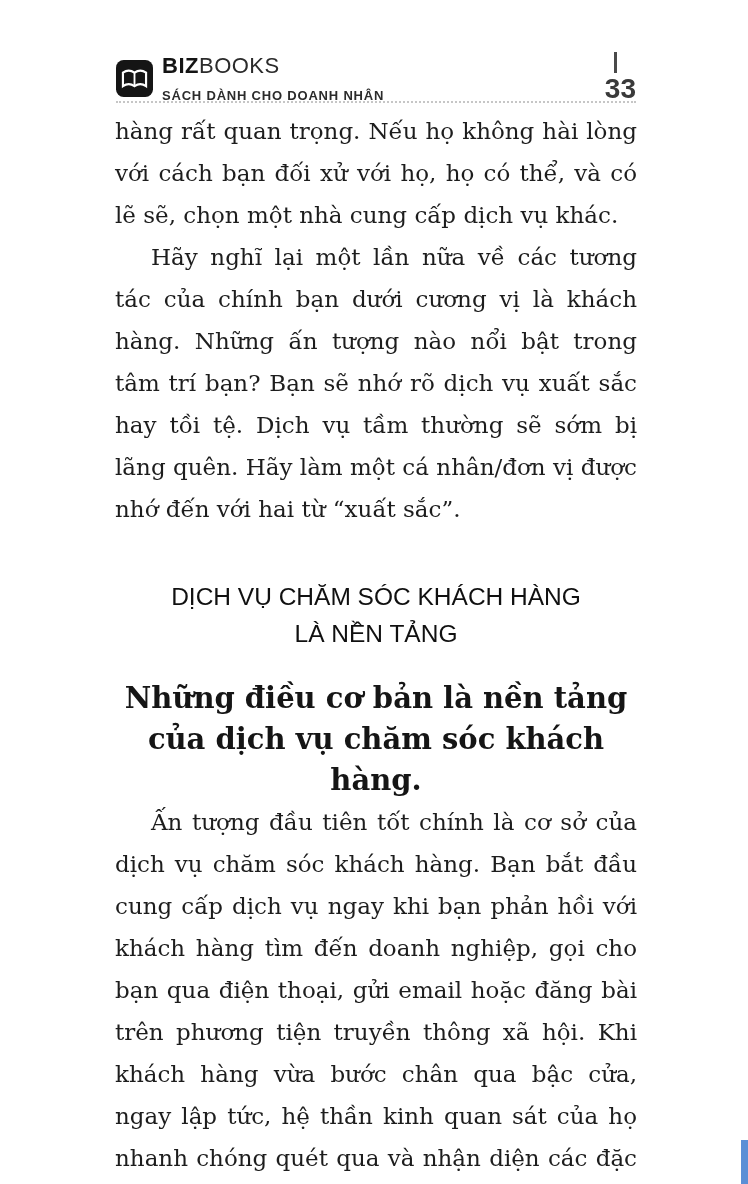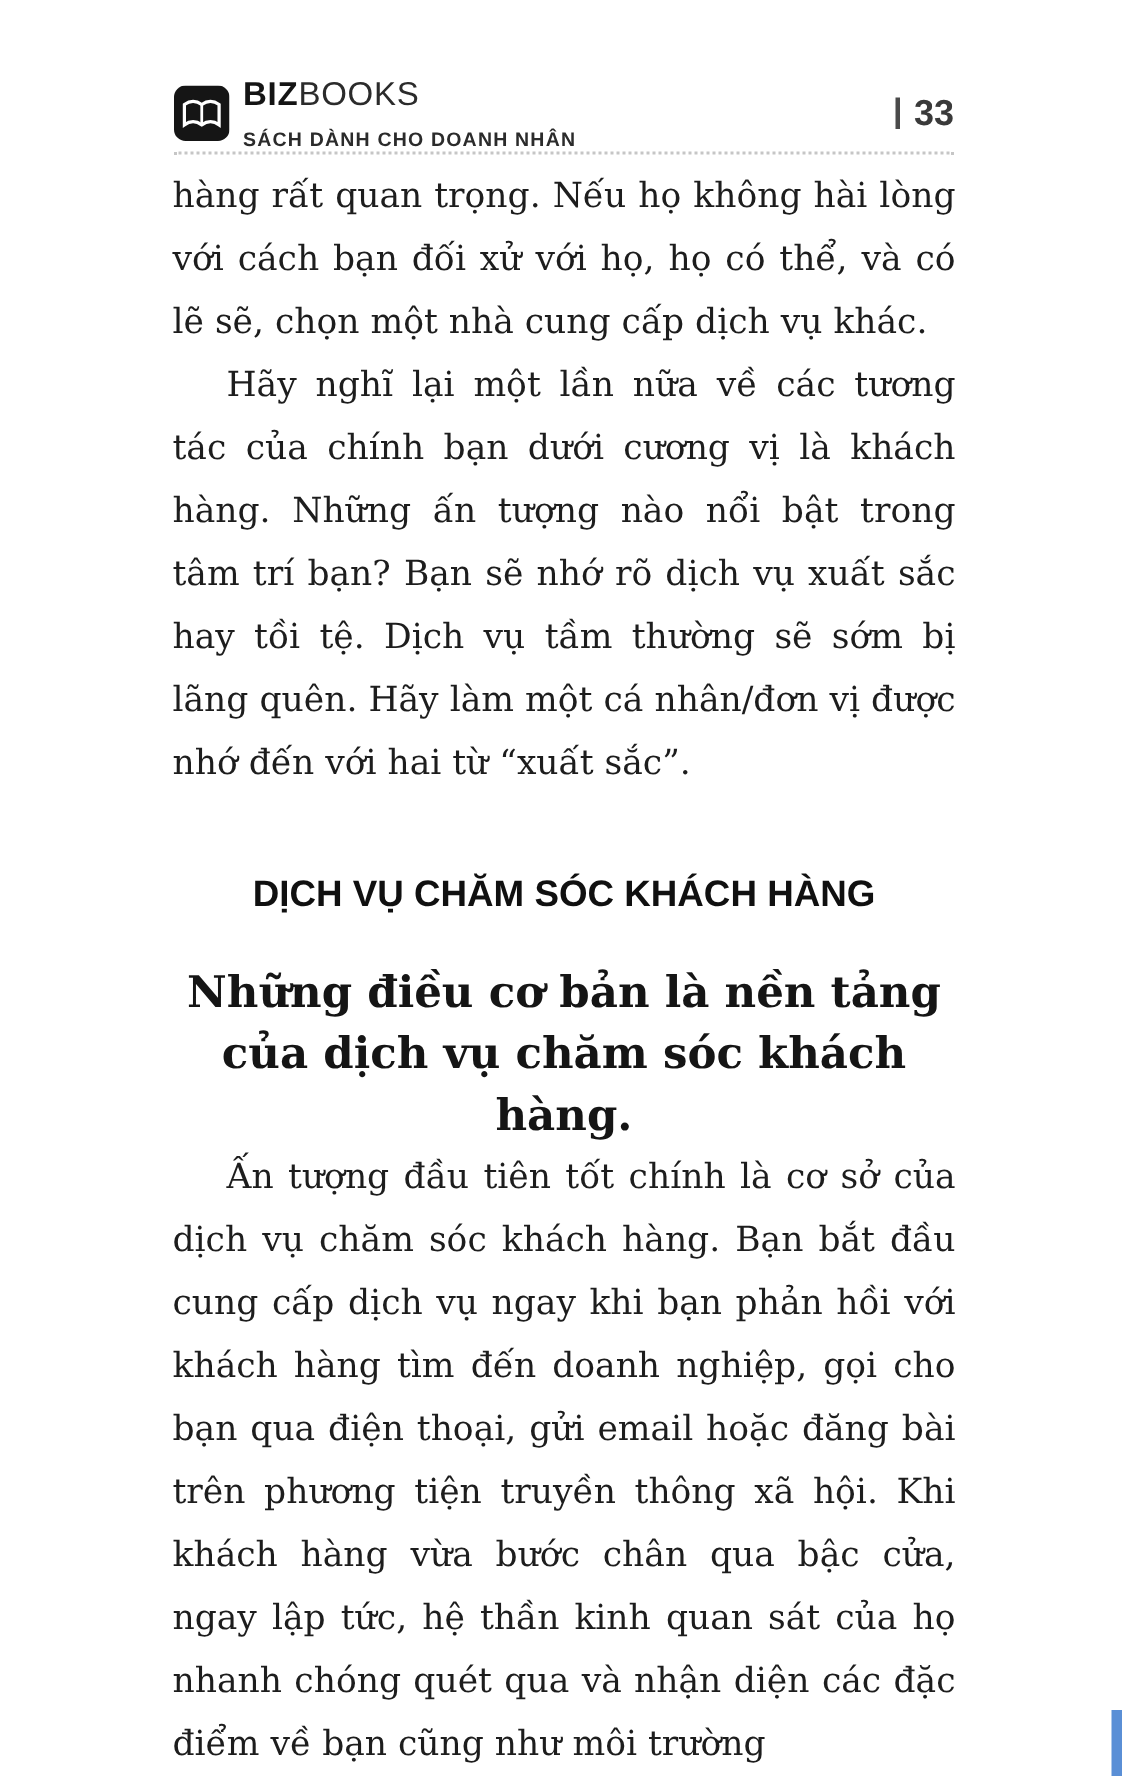--- a/index.html
+++ b/index.html
@@ -50,23 +50,24 @@
     font-family: Liberation Sans, sans-serif;
     font-size: 13px;
     font-weight: 700;
     letter-spacing: 0.8px;
     color: #2b2b2b;
   }
   .page-number {
     display: flex;
     align-items: center;
     font-family: "Liberation Sans", sans-serif;
-    font-size: 24px;
+    font-size: 28px;
     font-weight: 600;
     color: #3a3a3a;
+    flex-direction: column;
   }
   .page-number .bar {
     display: inline-block;
     width: 3px;
     height: 21px;
     background: #4a4a4a;
     margin-right: 9px;
   }
   .dotted-rule {
     position: absolute;
@@ -88,21 +89,21 @@
     color: #1d1d1d;
   }
   .content p { margin: 0; }
   .content p.indent { text-indent: 36px; }
 
   .section-heading {
     margin-top: 48px;
     margin-bottom: 26px;
     text-align: center;
     font-family: "Liberation Sans", sans-serif;
-    font-weight: 700;
+    font-weight: 400;
     font-size: 24.5px;
     line-height: 37px;
     color: #101010;
     text-indent: 0;
   }
   .emphasis {
     margin-top: 12px;
     margin-bottom: 12px;
     text-align: center;
     font-weight: 700;
@@ -150,20 +151,21 @@
   </div>
 
   <div class="dotted-rule"></div>
 
   <div class="content">
     <p>hàng rất quan trọng. Nếu họ không hài lòng với cách bạn đối xử với họ, họ có thể, và có lẽ sẽ, chọn một nhà cung cấp dịch vụ khác.</p>
     <p class="indent">Hãy nghĩ lại một lần nữa về các tương tác của chính bạn dưới cương vị là khách hàng. Những ấn tượng nào nổi bật trong tâm trí bạn? Bạn sẽ nhớ rõ dịch vụ xuất sắc hay tồi tệ. Dịch vụ tầm thường sẽ sớm bị lãng quên. Hãy làm một cá nhân/đơn vị được nhớ đến với hai từ “xuất sắc”.</p>
 
     <div class="section-heading">
       <div>DỊCH VỤ CHĂM SÓC KHÁCH HÀNG</div>
+      <div>LÀ NỀN TẢNG</div>
     </div>
 
 
     <p class="emphasis">Những điều cơ bản là nền tảng của dịch vụ chăm sóc khách hàng.</p>
 
     <p class="indent">Ấn tượng đầu tiên tốt chính là cơ sở của dịch vụ chăm sóc khách hàng. Bạn bắt đầu cung cấp dịch vụ ngay khi bạn phản hồi với khách hàng tìm đến doanh nghiệp, gọi cho bạn qua điện thoại, gửi email hoặc đăng bài trên phương tiện truyền thông xã hội. Khi khách hàng vừa bước chân qua bậc cửa, ngay lập tức, hệ thần kinh quan sát của họ nhanh chóng quét qua và nhận diện các đặc điểm về bạn cũng như môi trường</p>
   </div>
 
   <div class="edge-accent"></div>
 

